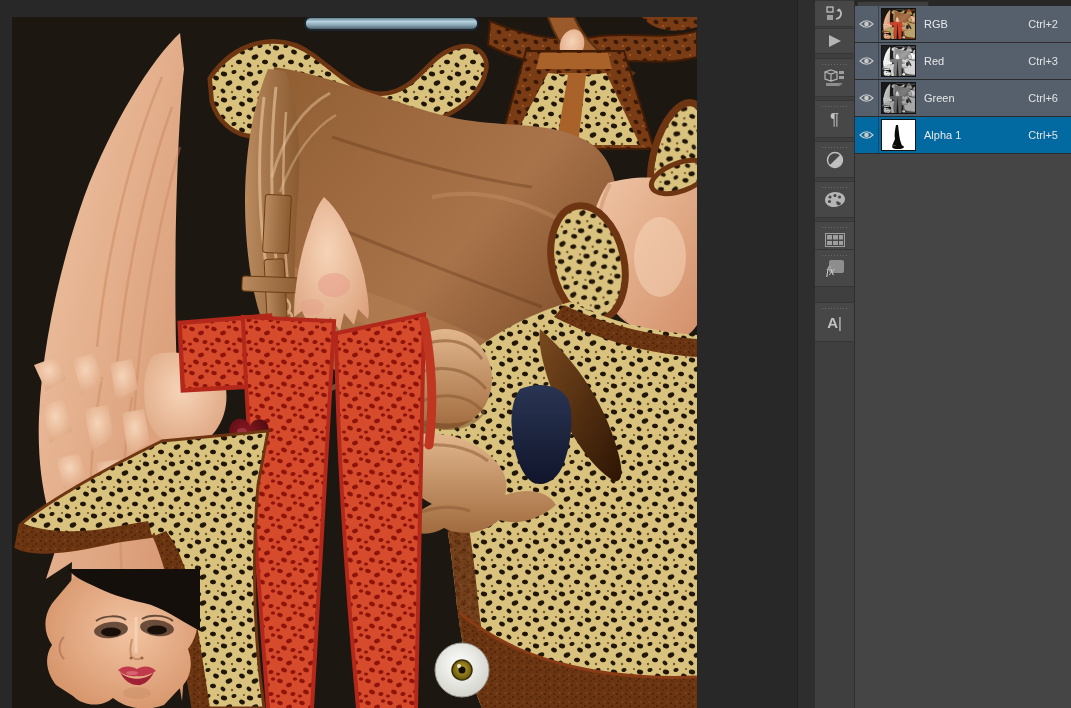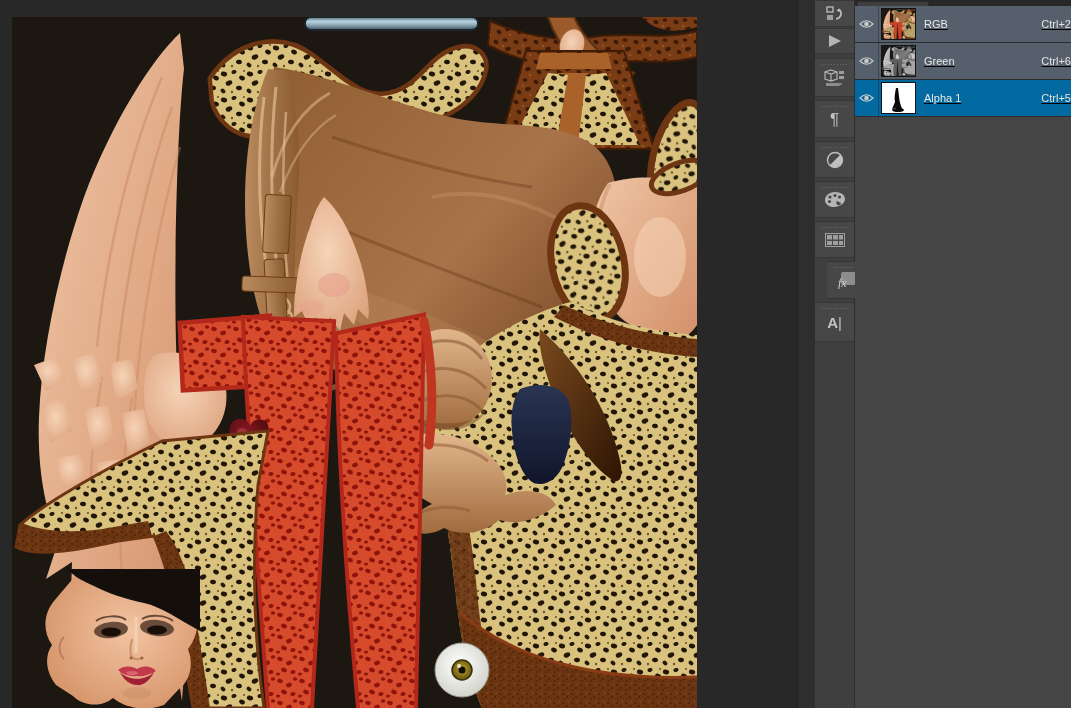--- a/index.html
+++ b/index.html
@@ -20,34 +20,34 @@
   .dock-btn .grip{width:26px;height:3px;margin-top:3px;
     background-image:radial-gradient(circle,#6a6a6a 35%,transparent 40%);
     background-size:3px 3px;background-repeat:repeat-x;position:absolute;top:1px;left:6px;}
   .dock-btn .ic{flex:0 0 auto;margin:auto;display:flex;align-items:center;justify-content:center;}
   .dock-btn svg{display:block;}
   .ic-text{color:#c2c2c2;font-size:15px;line-height:1;}
   
   .channels{position:absolute;left:855px;top:0;width:216px;height:708px;background:#454545;}
   .tabstrip{position:absolute;left:0;top:0;width:216px;height:6px;background:#272727;}
   .tabstrip .tab-frag{position:absolute;left:2px;top:1px;width:72px;height:5px;background:#3e3e3e;border:1px solid #2c2c2c;border-bottom:none;box-sizing:border-box;}
-  .rows{position:absolute;left:0;top:6px;width:216px;text-decoration:underline;}
+  .rows{position:absolute;left:0;top:6px;width:216px;}
   .chan-row{height:36px;border-bottom:1px solid #2c2c2c;display:flex;align-items:center;cursor:pointer;background:#454545;}
   .chan-row.selected{background:#55606c;}
   .chan-row.alpha{background:#0369a1;}
   .eye-cell{width:23px;height:100%;display:flex;align-items:center;justify-content:center;
     border-right:1px solid rgba(0,0,0,.28);flex:0 0 auto;cursor:pointer;}
   .thumb{width:33px;height:30px;margin-left:2px;border:1px solid #141414;background:#000;overflow:hidden;flex:0 0 auto;}
   .thumb svg{width:33px;height:30px;}
   .thumb.t-red svg{filter:grayscale(1) brightness(1.3);}
   .thumb.t-green svg{filter:grayscale(1) brightness(1.02);}
   .thumb.t-blue svg{filter:grayscale(1) brightness(.85) contrast(1.1);}
   .thumb.t-alpha{background:#fff;}
   .chan-name{margin-left:8px;font-size:11px;color:#e8e8e8;flex:1 1 auto;white-space:nowrap;}
-  .chan-key{font-size:11px;color:#e3e3e3;flex:0 0 auto;}
+  .chan-key{font-size:11px;color:#e3e3e3;margin-right:13px;flex:0 0 auto;}
 </style>
 </head>
 <body>
 
 <div class="canvas-area">
   <div class="document">
     <svg width="685" height="691" viewBox="0 0 685 691">
       <defs>
         <linearGradient id="skinG" x1="0" y1="0" x2="1" y2="1">
           <stop offset="0" stop-color="#f0c6a6"></stop>
@@ -369,21 +369,21 @@
           <rect x="2" y="2" width="5" height="4.5" fill="#9e9e9e"></rect>
             <rect x="8" y="2" width="5" height="4.5" fill="#9e9e9e"></rect>
           <rect x="14" y="2" width="4" height="4.5" fill="#9e9e9e"></rect>
             <rect x="2" y="8" width="5" height="4" fill="#9e9e9e"></rect>
           <rect x="8" y="8" width="5" height="4" fill="#9e9e9e"></rect>
             <rect x="14" y="8" width="4" height="4" fill="#9e9e9e"></rect>
         </svg>
       </span>
     </div>
 
-    <div class="dock-btn" style="top:261px;height:38px;margin-left:12px;">
+    <div class="dock-btn" style="top:249px;height:38px;">
       <span class="grip"></span>
       <span class="ic">
         <svg width="20" height="18" viewBox="0 0 20 18">
           <rect x="4" y="1" width="15" height="13" rx="2" fill="#8d8d8d"></rect>
           <text x="1" y="16" font-family="Liberation Serif,serif" font-style="italic" font-size="12" fill="#cfcfcf">fx</text>
         </svg>
       </span>
     </div>
 
     <div class="dock-btn" style="top:302px;height:40px;">
@@ -409,28 +409,43 @@
       </span>
       <span class="thumb">
         <svg viewBox="0 0 685 691" preserveAspectRatio="none">
             <use href="#texArt"></use>
           </svg>
       </span>
       <span class="chan-name">RGB</span>
       <span class="chan-key">Ctrl+2</span>
     </div>
 
-
     <div class="chan-row selected">
       <span class="eye-cell">
         <svg width="15" height="10" viewBox="0 0 15 10">
           <path d="M1,5 Q7.5,-1.5 14,5 Q7.5,11.5 1,5 Z" stroke="#c9c9c9" stroke-width="1.1" fill="none"></path>
           <circle cx="7.5" cy="5" r="2.3" fill="#c9c9c9"></circle>
         </svg>
       </span>
+      <span class="thumb t-red">
+        <svg viewBox="0 0 685 691" preserveAspectRatio="none">
+            <use href="#texArt"></use>
+          </svg>
+      </span>
+      <span class="chan-name">Red</span>
+      <span class="chan-key">Ctrl+3</span>
+    </div>
+
+    <div class="chan-row selected">
+      <span class="eye-cell">
+        <svg width="15" height="10" viewBox="0 0 15 10">
+          <path d="M1,5 Q7.5,-1.5 14,5 Q7.5,11.5 1,5 Z" stroke="#c9c9c9" stroke-width="1.1" fill="none"></path>
+          <circle cx="7.5" cy="5" r="2.3" fill="#c9c9c9"></circle>
+        </svg>
+      </span>
       <span class="thumb t-green">
         <svg viewBox="0 0 685 691" preserveAspectRatio="none">
             <use href="#texArt"></use>
           </svg>
       </span>
       <span class="chan-name">Green</span>
       <span class="chan-key">Ctrl+6</span>
     </div>
 
 

